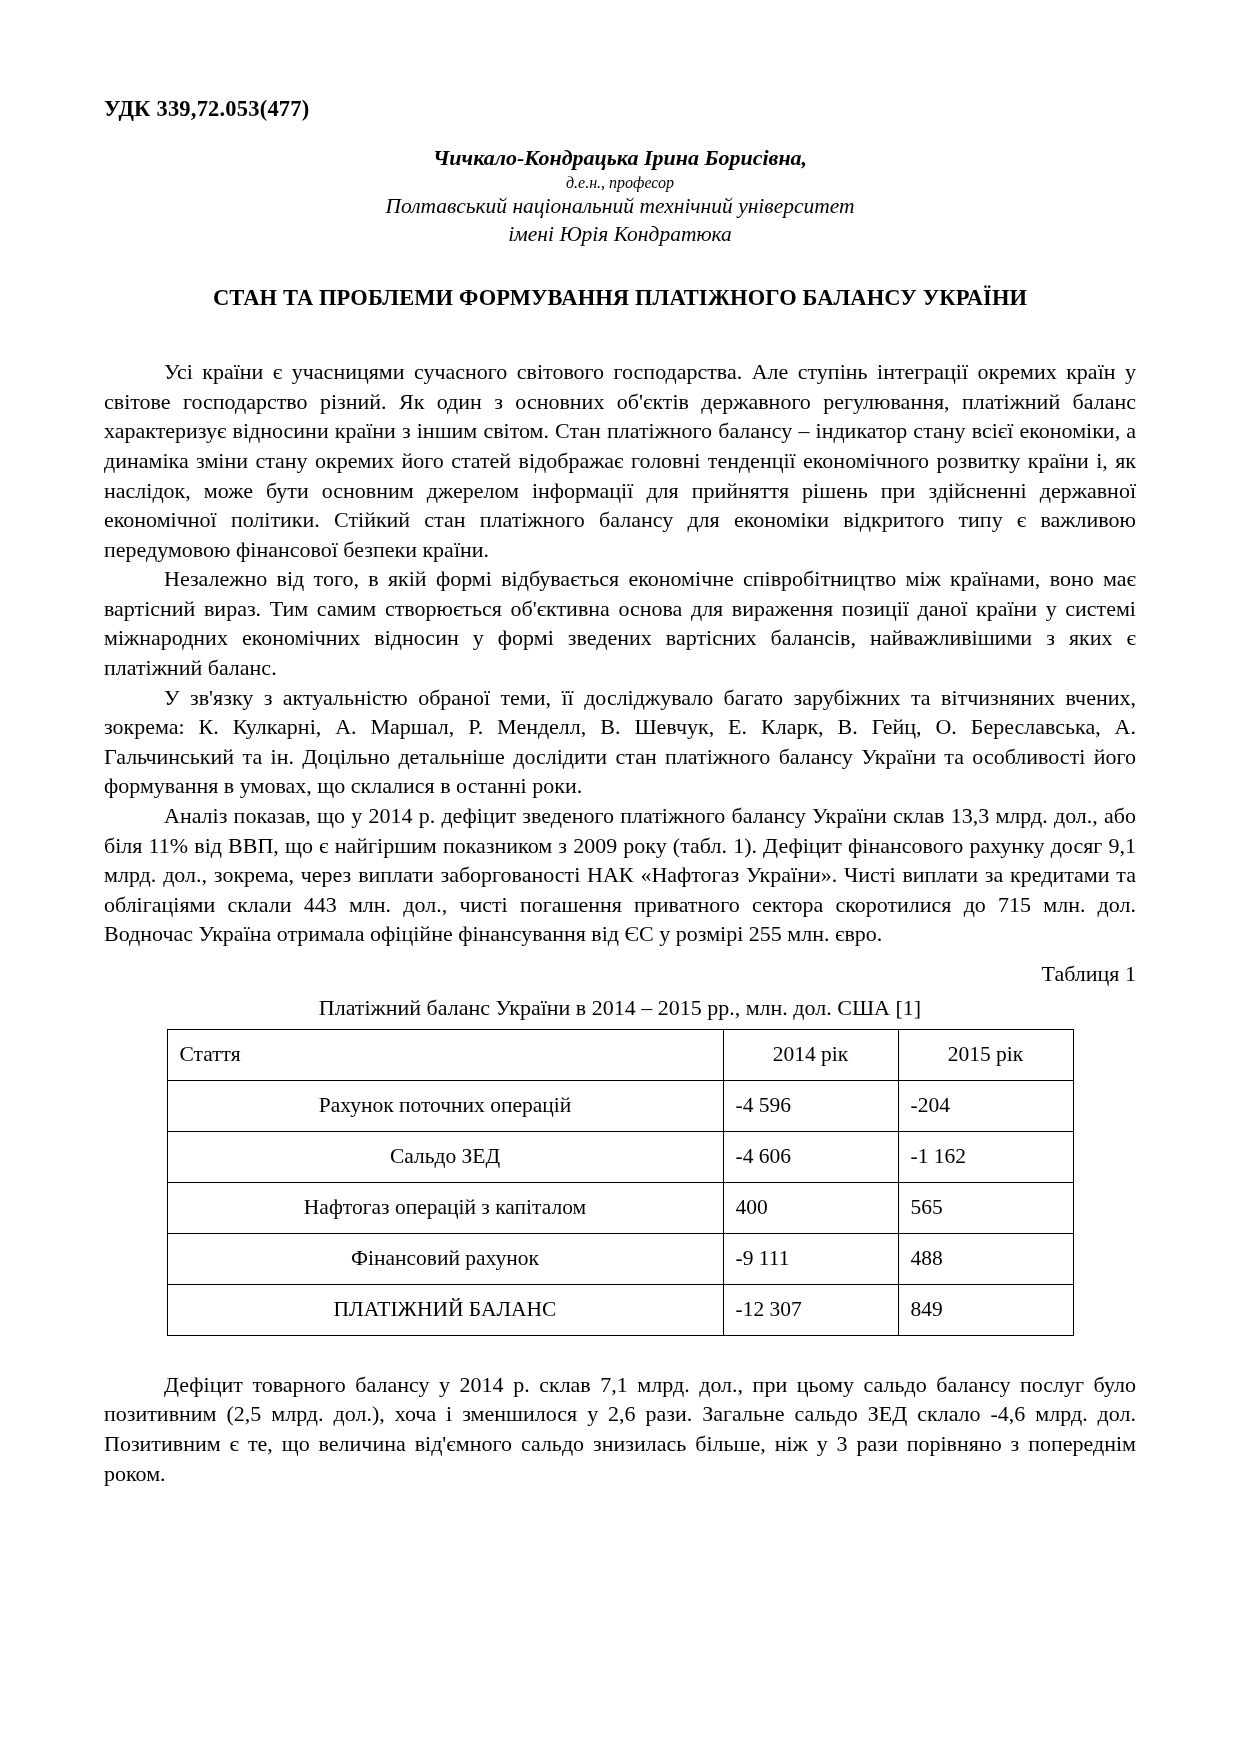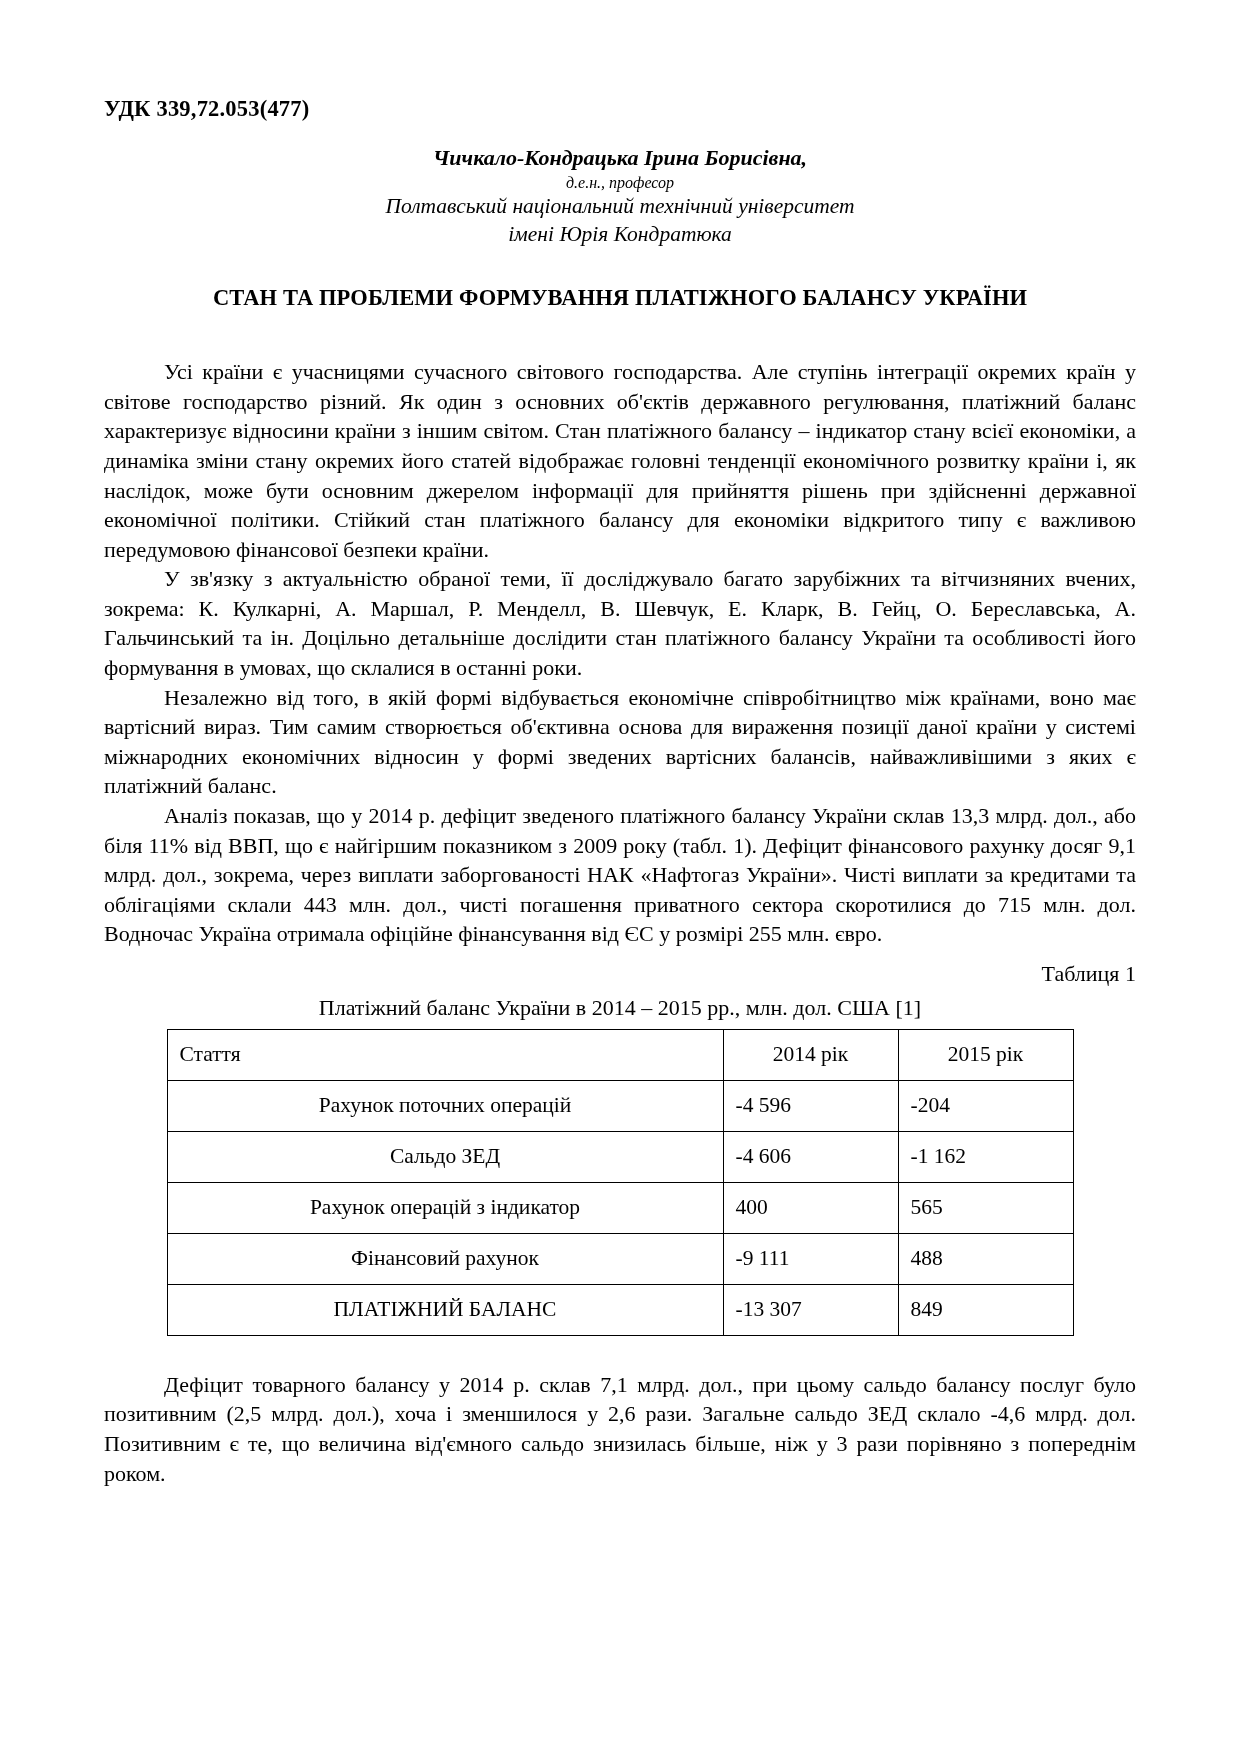--- a/index.html
+++ b/index.html
@@ -123,22 +123,22 @@
     <span class="author-name">Чичкало-Кондрацька Ірина Борисівна,</span>
     <span class="author-degree">д.е.н., професор</span>
     <span class="author-affil">Полтавський національний технічний університет</span>
     <span class="author-affil">імені Юрія Кондратюка</span>
   </div>
 
   <h1 class="doc-title">СТАН ТА ПРОБЛЕМИ ФОРМУВАННЯ ПЛАТІЖНОГО БАЛАНСУ УКРАЇНИ</h1>
 
   <div class="body-text">
     <p class="para">Усі країни є учасницями сучасного світового господарства. Але ступінь інтеграції окремих країн у світове господарство різний. Як один з основних об'єктів державного регулювання, платіжний баланс характеризує відносини країни з іншим світом. Стан платіжного балансу – індикатор стану всієї економіки, а динаміка зміни стану окремих його статей відображає головні тенденції економічного розвитку країни і, як наслідок, може бути основним джерелом інформації для прийняття рішень при здійсненні державної економічної політики. Стійкий стан платіжного балансу для економіки відкритого типу є важливою передумовою фінансової безпеки країни.</p>
+    <p class="para">Незалежно від того, в якій формі відбувається економічне співробітництво між країнами, воно має вартісний вираз. Тим самим створюється об'єктивна основа для вираження позиції даної країни у системі міжнародних економічних відносин у формі зведених вартісних балансів, найважливішими з яких є платіжний баланс.</p>
     <p class="para">У зв'язку з актуальністю обраної теми, її досліджувало багато зарубіжних та вітчизняних вчених, зокрема: К. Кулкарні, А. Маршал, Р. Менделл, В. Шевчук, Е. Кларк, В. Гейц, О. Береславська, А. Гальчинський та ін. Доцільно детальніше дослідити стан платіжного балансу України та особливості його формування в умовах, що склалися в останні роки.</p>
-    <p class="para">Незалежно від того, в якій формі відбувається економічне співробітництво між країнами, воно має вартісний вираз. Тим самим створюється об'єктивна основа для вираження позиції даної країни у системі міжнародних економічних відносин у формі зведених вартісних балансів, найважливішими з яких є платіжний баланс.</p>
     <p class="para">Аналіз показав, що у 2014 р. дефіцит зведеного платіжного балансу України склав 13,3 млрд. дол., або біля 11% від ВВП, що є найгіршим показником з 2009 року (табл. 1). Дефіцит фінансового рахунку досяг 9,1 млрд. дол., зокрема, через виплати заборгованості НАК «Нафтогаз України». Чисті виплати за кредитами та облігаціями склали 443 млн. дол., чисті погашення приватного сектора скоротилися до 715 млн. дол. Водночас Україна отримала офіційне фінансування від ЄС у розмірі 255 млн. євро.</p>
   </div>
 
   <div class="table-number">Таблиця 1</div>
   <div class="table-caption">Платіжний баланс України в 2014 – 2015 рр., млн. дол. США [1]</div>
 
   <table class="balance">
     <colgroup>
       <col class="col-item">
       <col class="col-year">
@@ -156,32 +156,32 @@
         <td class="item">Рахунок поточних операцій</td>
         <td class="val">-4 596</td>
         <td class="val">-204</td>
       </tr>
       <tr>
         <td class="item">Сальдо ЗЕД</td>
         <td class="val">-4 606</td>
         <td class="val">-1 162</td>
       </tr>
       <tr>
-        <td class="item">Рахунок операцій з індикатор</td>
+        <td class="item">Нафтогаз операцій з капіталом</td>
         <td class="val">400</td>
         <td class="val">565</td>
       </tr>
       <tr>
         <td class="item">Фінансовий рахунок</td>
         <td class="val">-9 111</td>
         <td class="val">488</td>
       </tr>
       <tr>
         <td class="item">ПЛАТІЖНИЙ БАЛАНС</td>
-        <td class="val">-13 307</td>
+        <td class="val">-12 307</td>
         <td class="val">849</td>
       </tr>
     </tbody>
   </table>
 
   <div class="after-table">
     <p class="para">Дефіцит товарного балансу у 2014 р. склав 7,1 млрд. дол., при цьому сальдо балансу послуг було позитивним (2,5 млрд. дол.), хоча і зменшилося у 2,6 рази.  Загальне сальдо ЗЕД склало -4,6 млрд. дол. Позитивним є те, що величина від'ємного сальдо знизилась більше, ніж у 3 рази порівняно з попереднім роком.</p>
   </div>
 
 </div>

